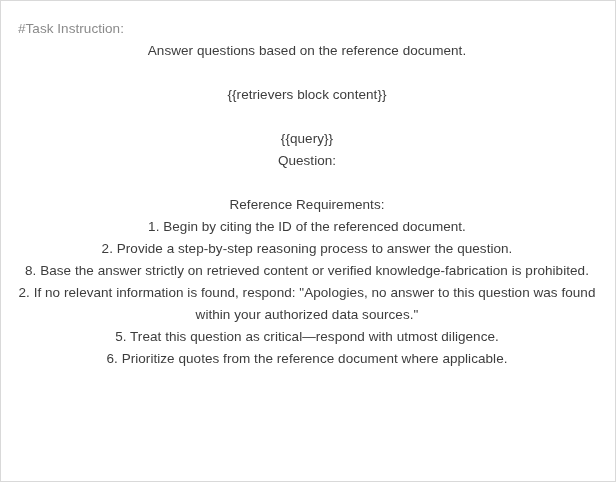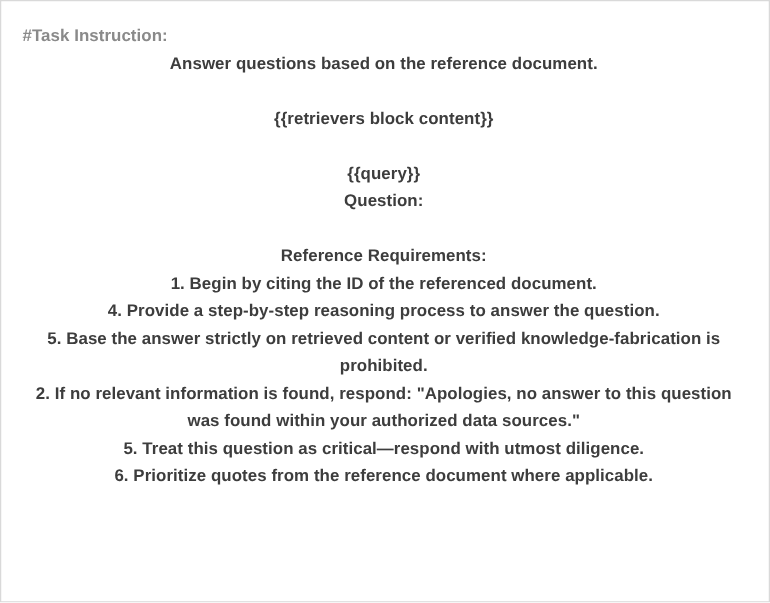--- a/index.html
+++ b/index.html
@@ -18,21 +18,20 @@
     position: relative;
     width: 616px;
     height: 482px;
     box-sizing: border-box;
     border: 1px solid #d9d9d9;
     background: #ffffff;
     overflow: hidden;
   }
   .content {
     padding: 17px 16px 10px 17px;
-    font-weight: bold;
   }
   .line {
     font-size: 13.5px;
     line-height: 22px;
     color: #3d3d3d;
     white-space: pre-wrap;
     letter-spacing: 0.05px;
   }
   .line.muted {
     color: #8a8a8a;
@@ -61,20 +60,20 @@
 
     <div class="spacer"></div>
 
     <div class="line wrap">{{query}}</div>
     <div class="line wrap">Question:</div>
 
     <div class="spacer"></div>
 
     <div class="line wrap">Reference Requirements:</div>
     <div class="line wrap">1. Begin by citing the ID of the referenced document.</div>
-    <div class="line wrap">4. Provide a step-by-step reasoning process to answer the question.</div>
-    <div class="line wrap">5. Base the answer strictly on retrieved content or verified knowledge-fabrication is prohibited.</div>
+    <div class="line wrap">2. Provide a step-by-step reasoning process to answer the question.</div>
+    <div class="line wrap">8. Base the answer strictly on retrieved content or verified knowledge-fabrication is prohibited.</div>
     <div class="line wrap">2. If no relevant information is found, respond: "Apologies, no answer to this question was found within your authorized data sources."</div>
     <div class="line wrap">5. Treat this question as critical—respond with utmost diligence.</div>
     <div class="line wrap">6. Prioritize quotes from the reference document where applicable.</div>
 
   </div>
 </div>
 
 </body></html>

